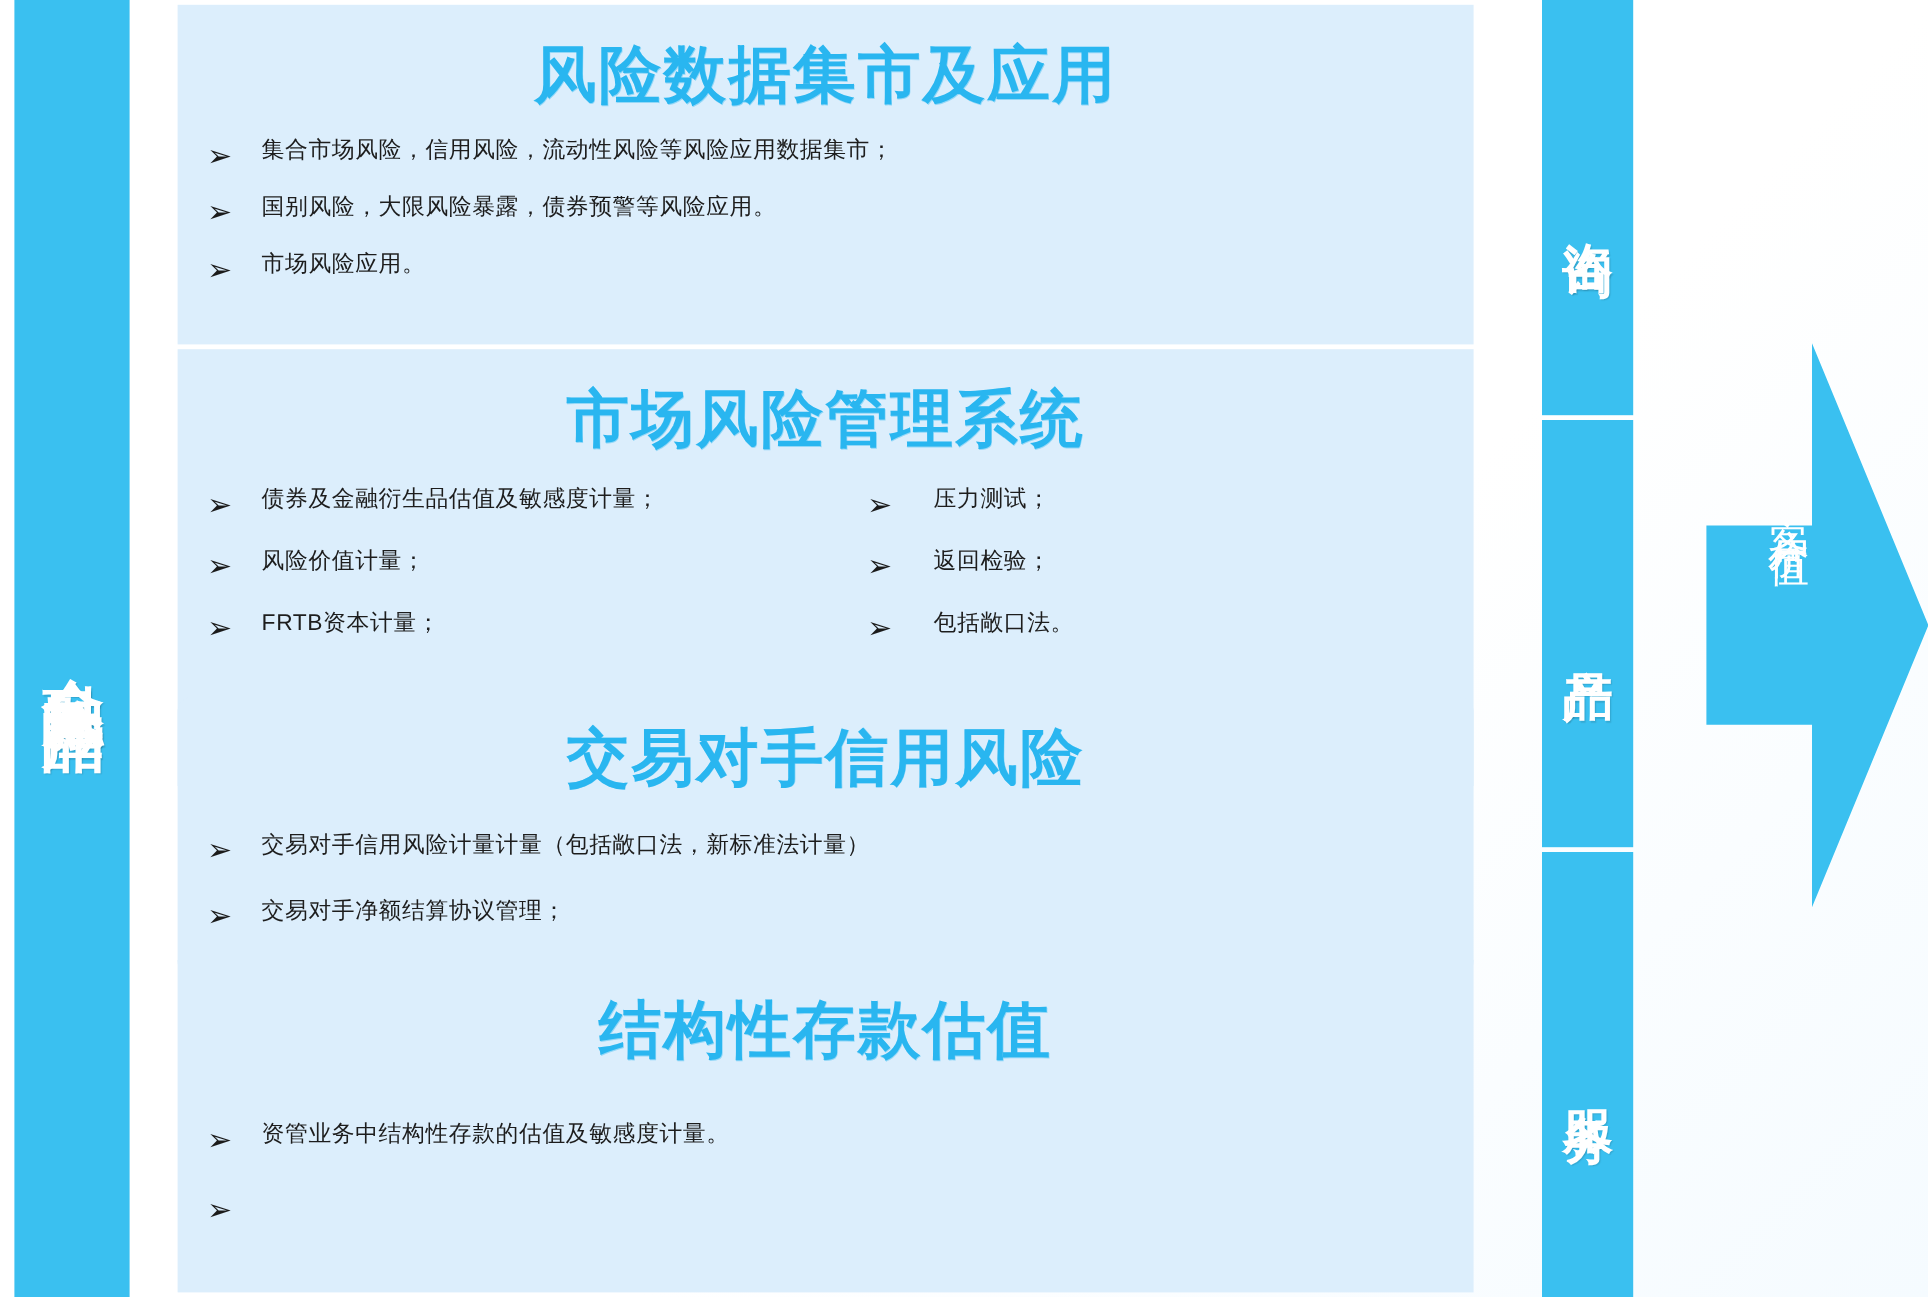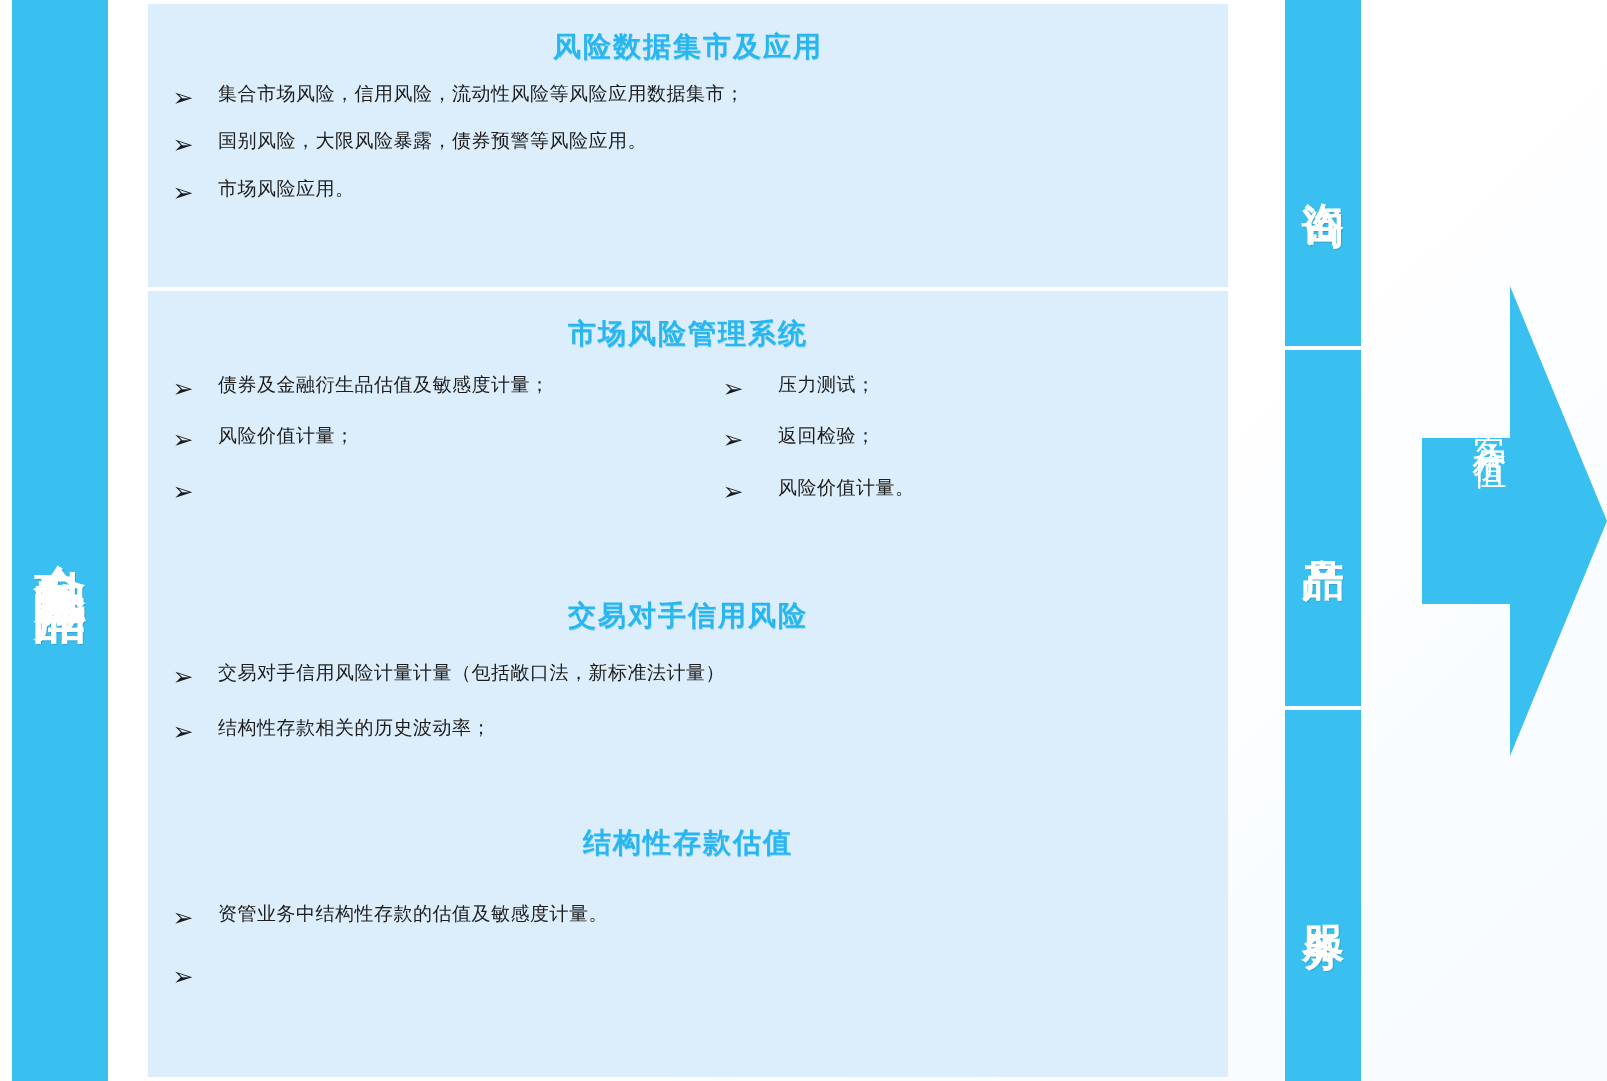--- a/index.html
+++ b/index.html
@@ -50,21 +50,21 @@
   }
   .section.s1 { top: 4px;   height: 283px; background:#DCEEFC; }
   .section.s2 { top: 291px; height: 364px; background:#DCEEFC; }
   .section.s3 { top: 581px; height: 232px; background:#DCEEFC;border-radius:12px; }
   .section.s4 { top: 800px; height: 277px; background:#DCEEFC; }
 
   .sec-title {
     text-align: center;
     color: #29B6F0;
     font-weight: bold;
-    font-size: 28px;
+    font-size: 52px;
     letter-spacing: 2px;
     text-shadow: 0.5px 0.5px 0 rgba(41,182,240,0.4);
   }
   .section.s1 .sec-title { padding-top: 24px; }
   .section.s2 .sec-title { padding-top: 24px; }
   .section.s3 .sec-title { padding-top: 16px; }
   .section.s4 .sec-title { padding-top: 24px; text-align: center; }
 
   .bullets {
     padding: 12px 0 0 0;
@@ -194,49 +194,50 @@
           <div class="bullet-row">
             <span class="bullet-mark">➢</span>
             <span class="bullet-text">债券及金融衍生品估值及敏感度计量；</span>
           </div>
           <div class="bullet-row">
             <span class="bullet-mark">➢</span>
             <span class="bullet-text">风险价值计量；</span>
           </div>
           <div class="bullet-row">
             <span class="bullet-mark">➢</span>
+            <span class="bullet-text">FRTB资本计量；</span>
           </div>
         </div>
         <div class="col right">
           <div class="bullet-row">
             <span class="bullet-mark">➢</span>
             <span class="bullet-text">压力测试；</span>
           </div>
           <div class="bullet-row">
             <span class="bullet-mark">➢</span>
             <span class="bullet-text">返回检验；</span>
           </div>
           <div class="bullet-row">
             <span class="bullet-mark">➢</span>
-            <span class="bullet-text">风险价值计量。</span>
+            <span class="bullet-text">包括敞口法。</span>
           </div>
         </div>
       </div>
     </div>
 
     <div class="section s3">
       <div class="sec-title">交易对手信用风险</div>
       <div class="bullets">
         <div class="bullet-row">
           <span class="bullet-mark">➢</span>
           <span class="bullet-text">交易对手信用风险计量计量（包括敞口法，新标准法计量）</span>
         </div>
         <div class="bullet-row">
           <span class="bullet-mark">➢</span>
-          <span class="bullet-text">结构性存款相关的历史波动率；</span>
+          <span class="bullet-text">交易对手净额结算协议管理；</span>
         </div>
       </div>
     </div>
 
     <div class="section s4">
       <div class="sec-title">结构性存款估值</div>
       <div class="bullets">
         <div class="bullet-row">
           <span class="bullet-mark">➢</span>
           <span class="bullet-text">资管业务中结构性存款的估值及敏感度计量。</span>

